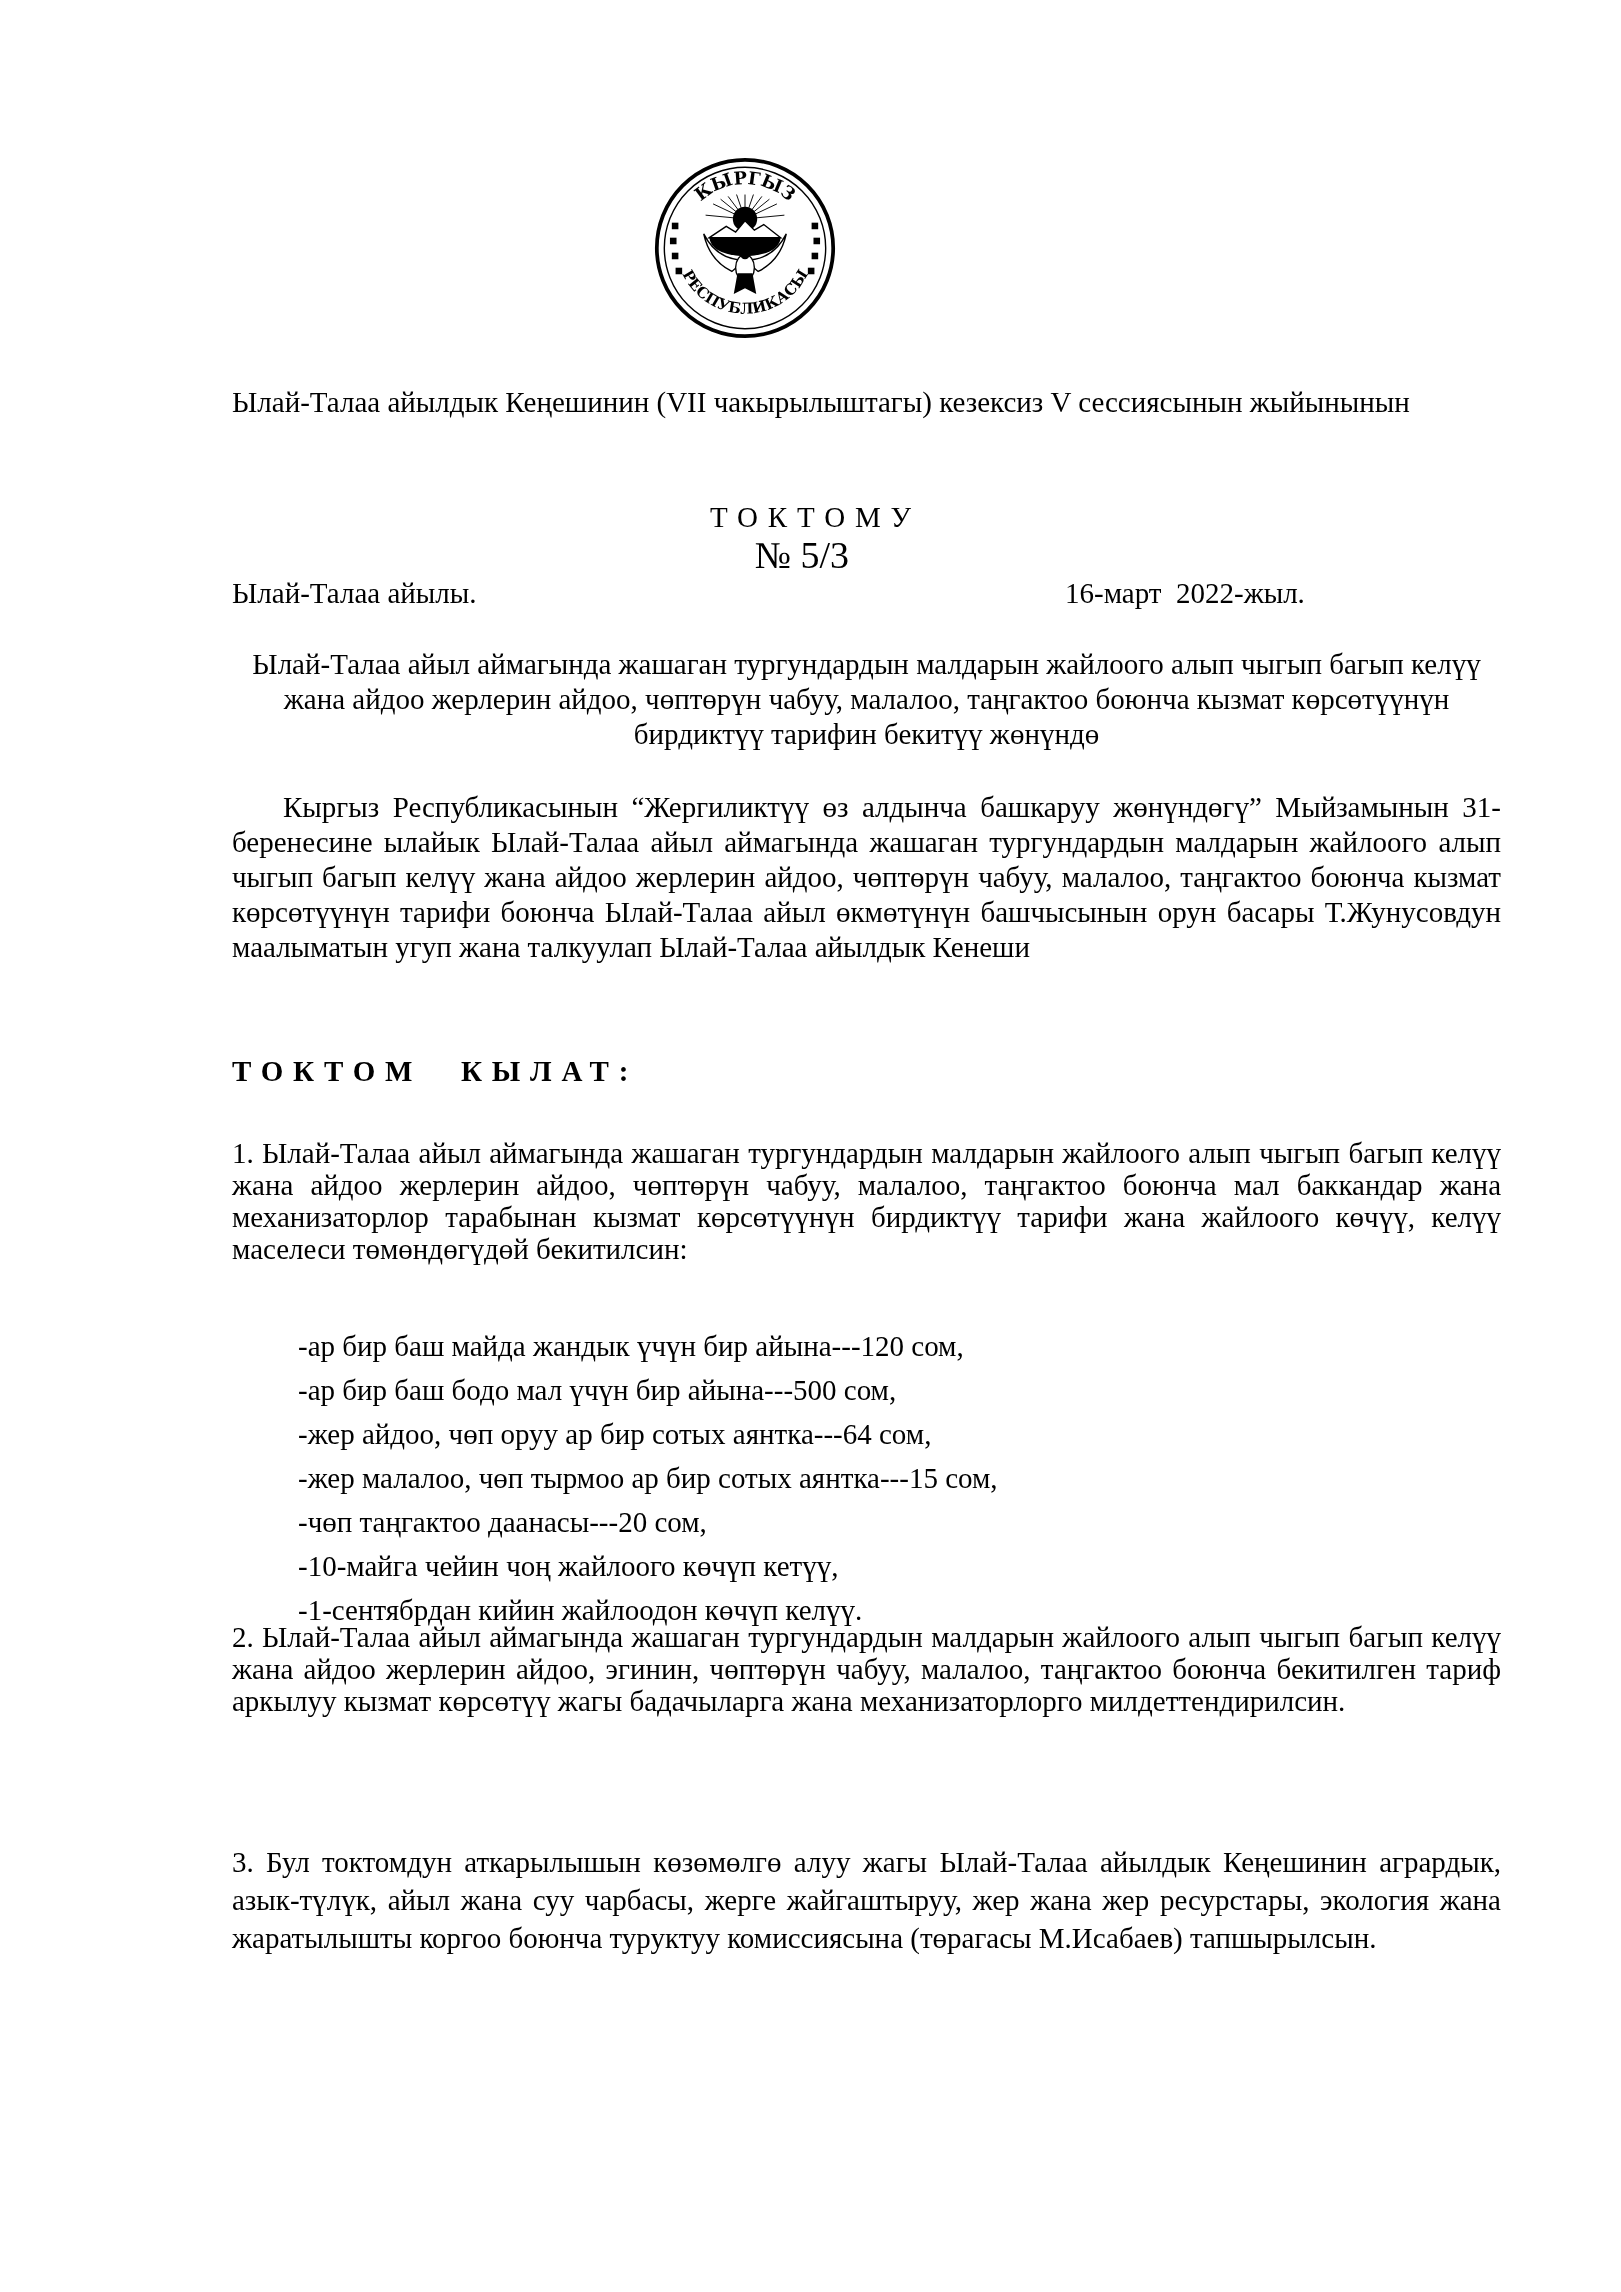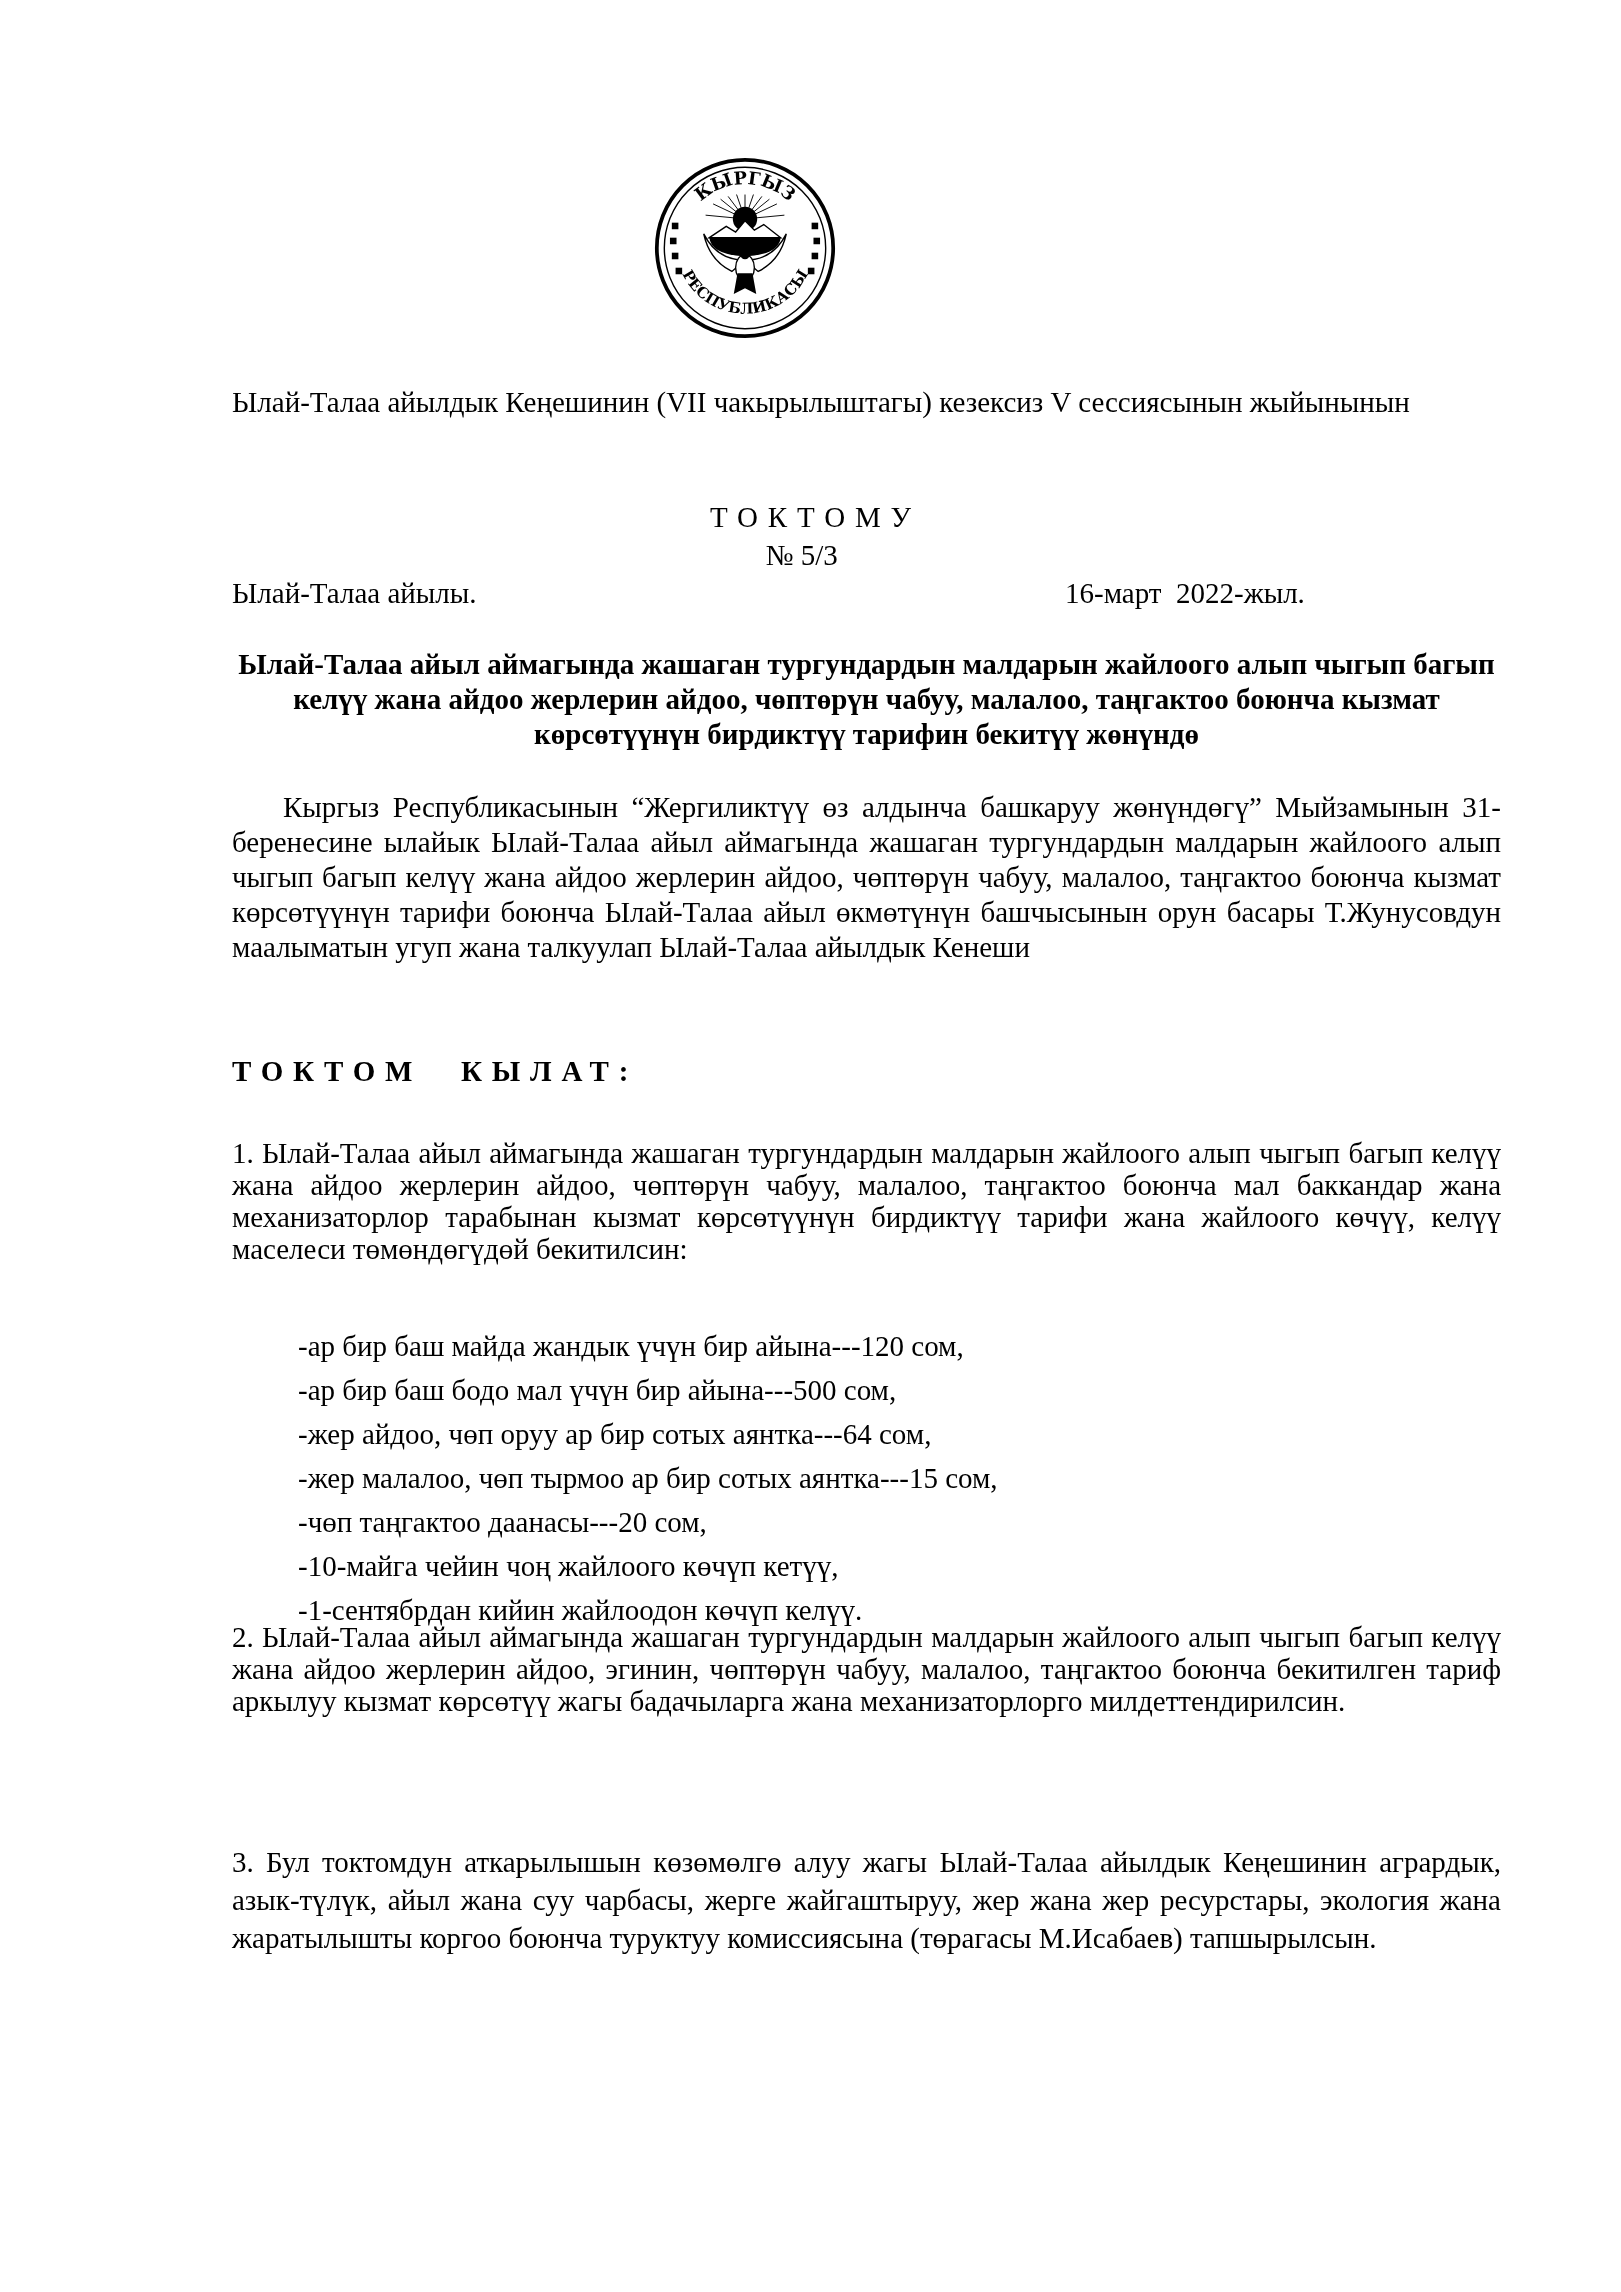--- a/index.html
+++ b/index.html
@@ -51,21 +51,21 @@
       top: 500px;
       line-height: 35px;
       padding-left: 9.8px;
       box-sizing: border-box;
     }
     .number {
       position: absolute;
       left: 0;
       width: 1584px;
       text-align: center;
-      font-size: 29px;
+      font-size: 38px;
       top: 538px;
       line-height: 35px;
       padding-left: 19.6px;
       box-sizing: border-box;
     }
     .place-date {
       top: 576px;
       line-height: 35px;
       height: 35px;
     }
@@ -79,21 +79,21 @@
       left: 833px;
       top: 0;
       white-space: pre;
     }
     .subject {
       position: absolute;
       left: 232px;
       width: 1269px;
       top: 647px;
       text-align: center;
-      font-weight: bold;
+      font-weight: normal;
       font-size: 29px;
       line-height: 35px;
     }
     .preamble {
       top: 790px;
       line-height: 35px;
       text-align: justify;
       text-indent: 51px;
     }
     .resolve {

